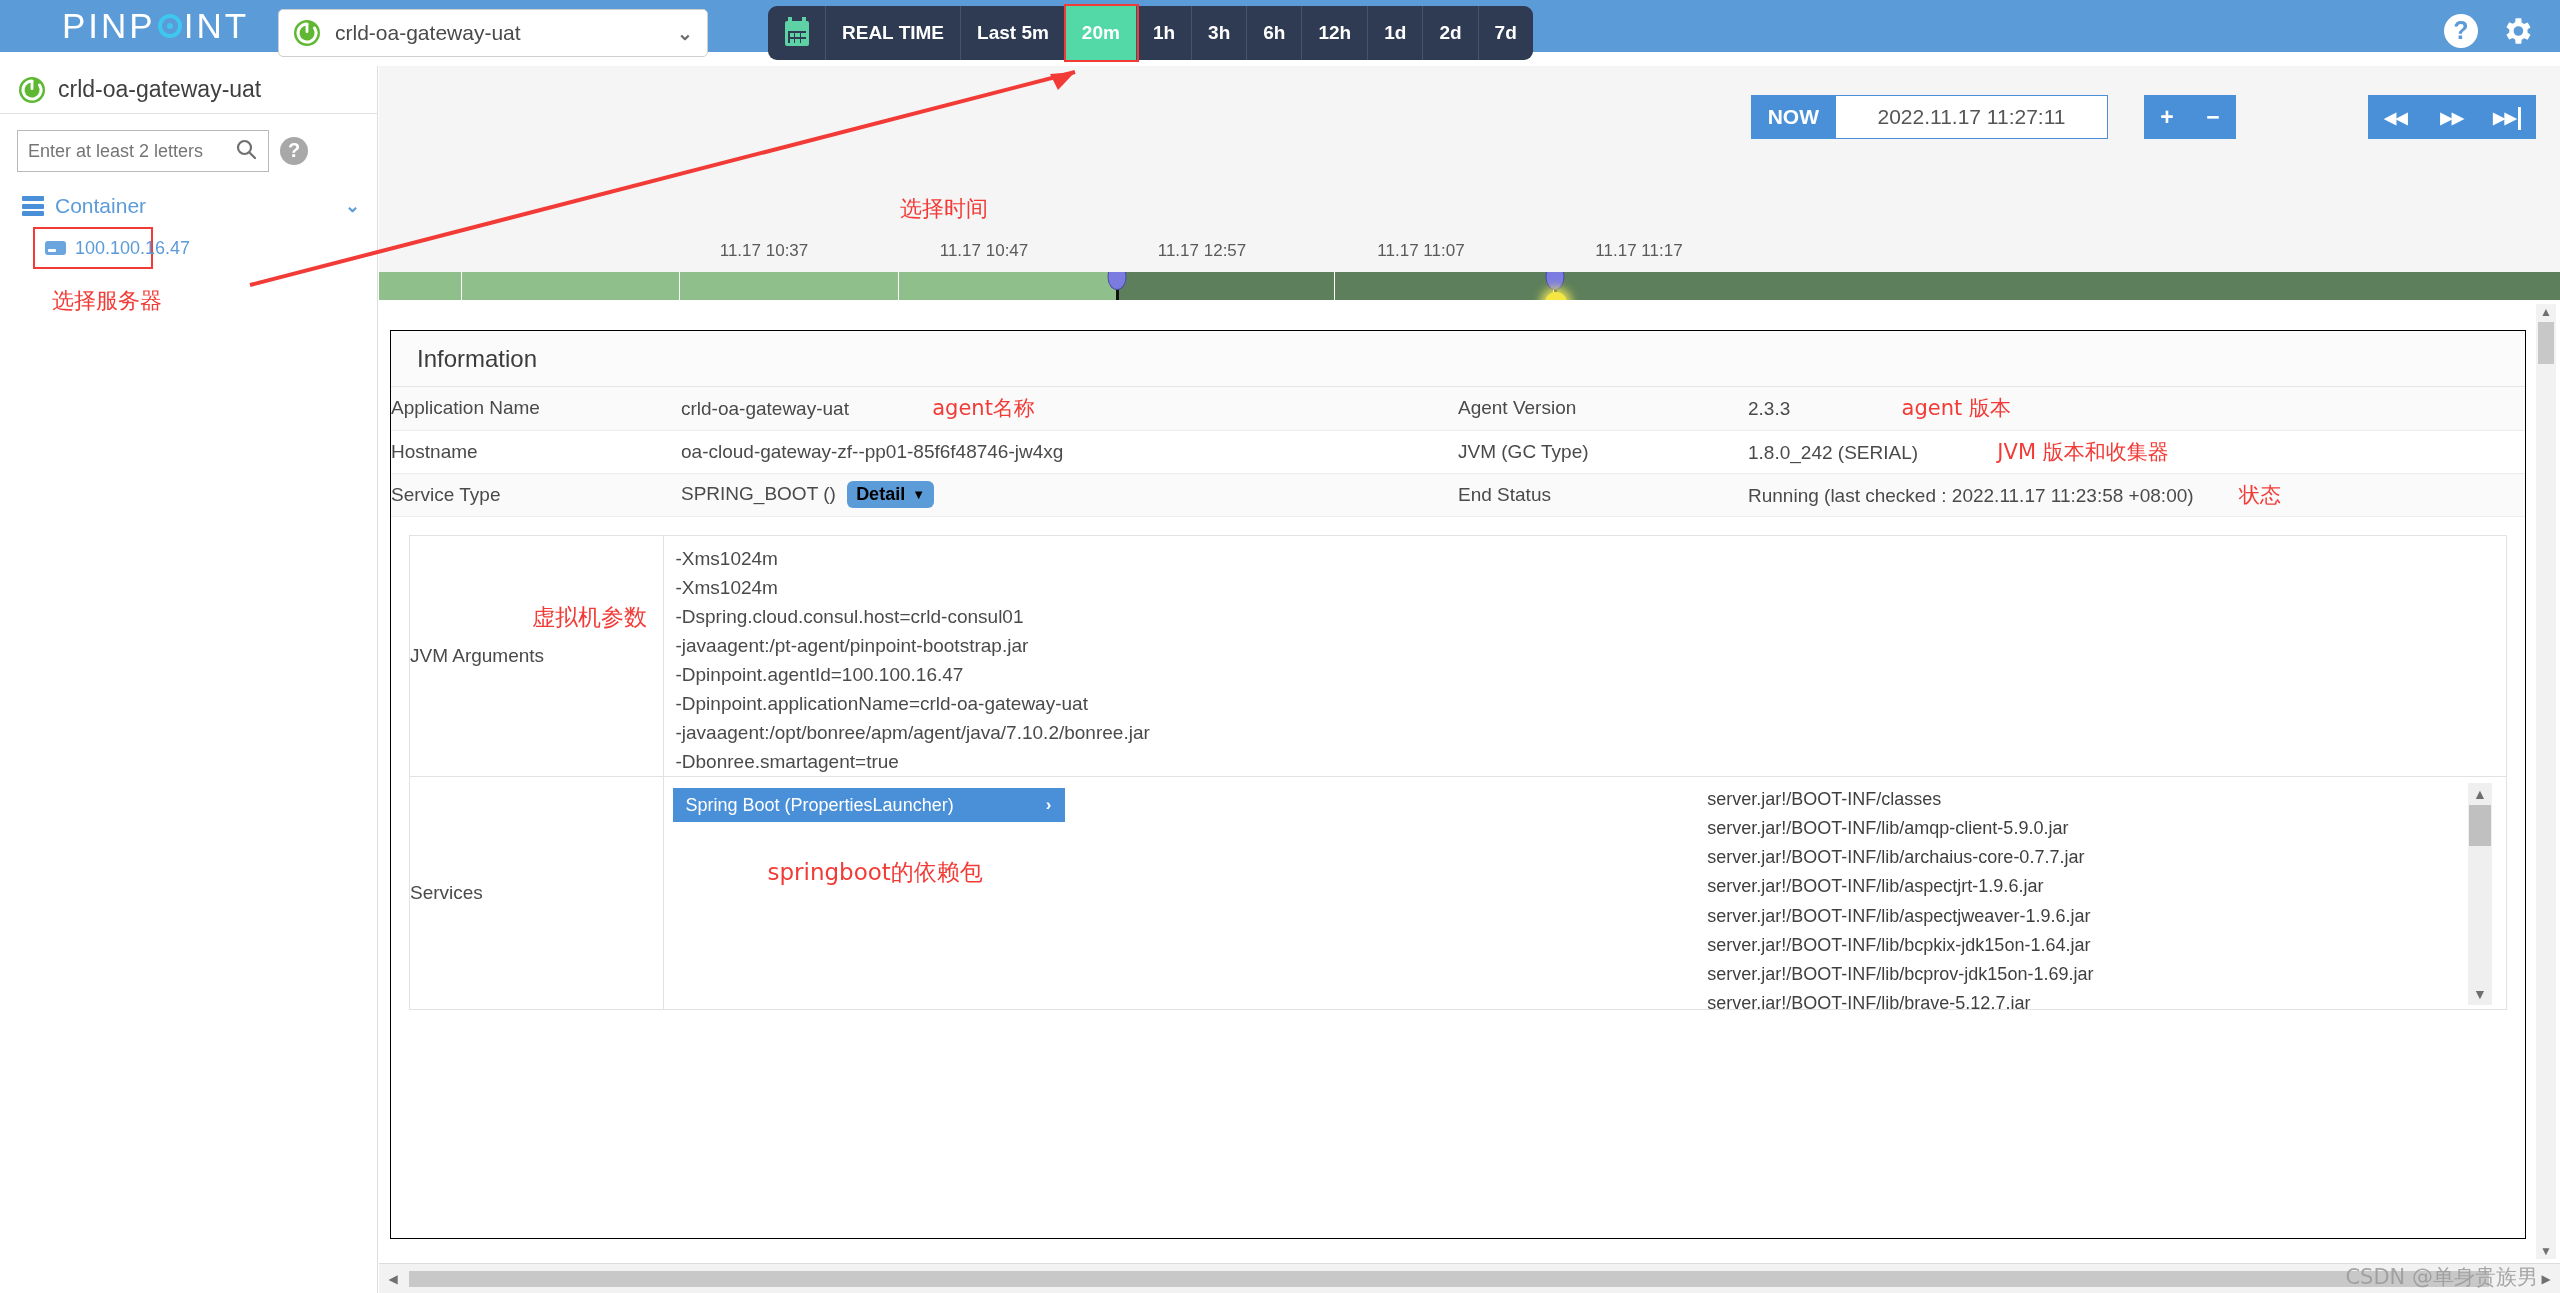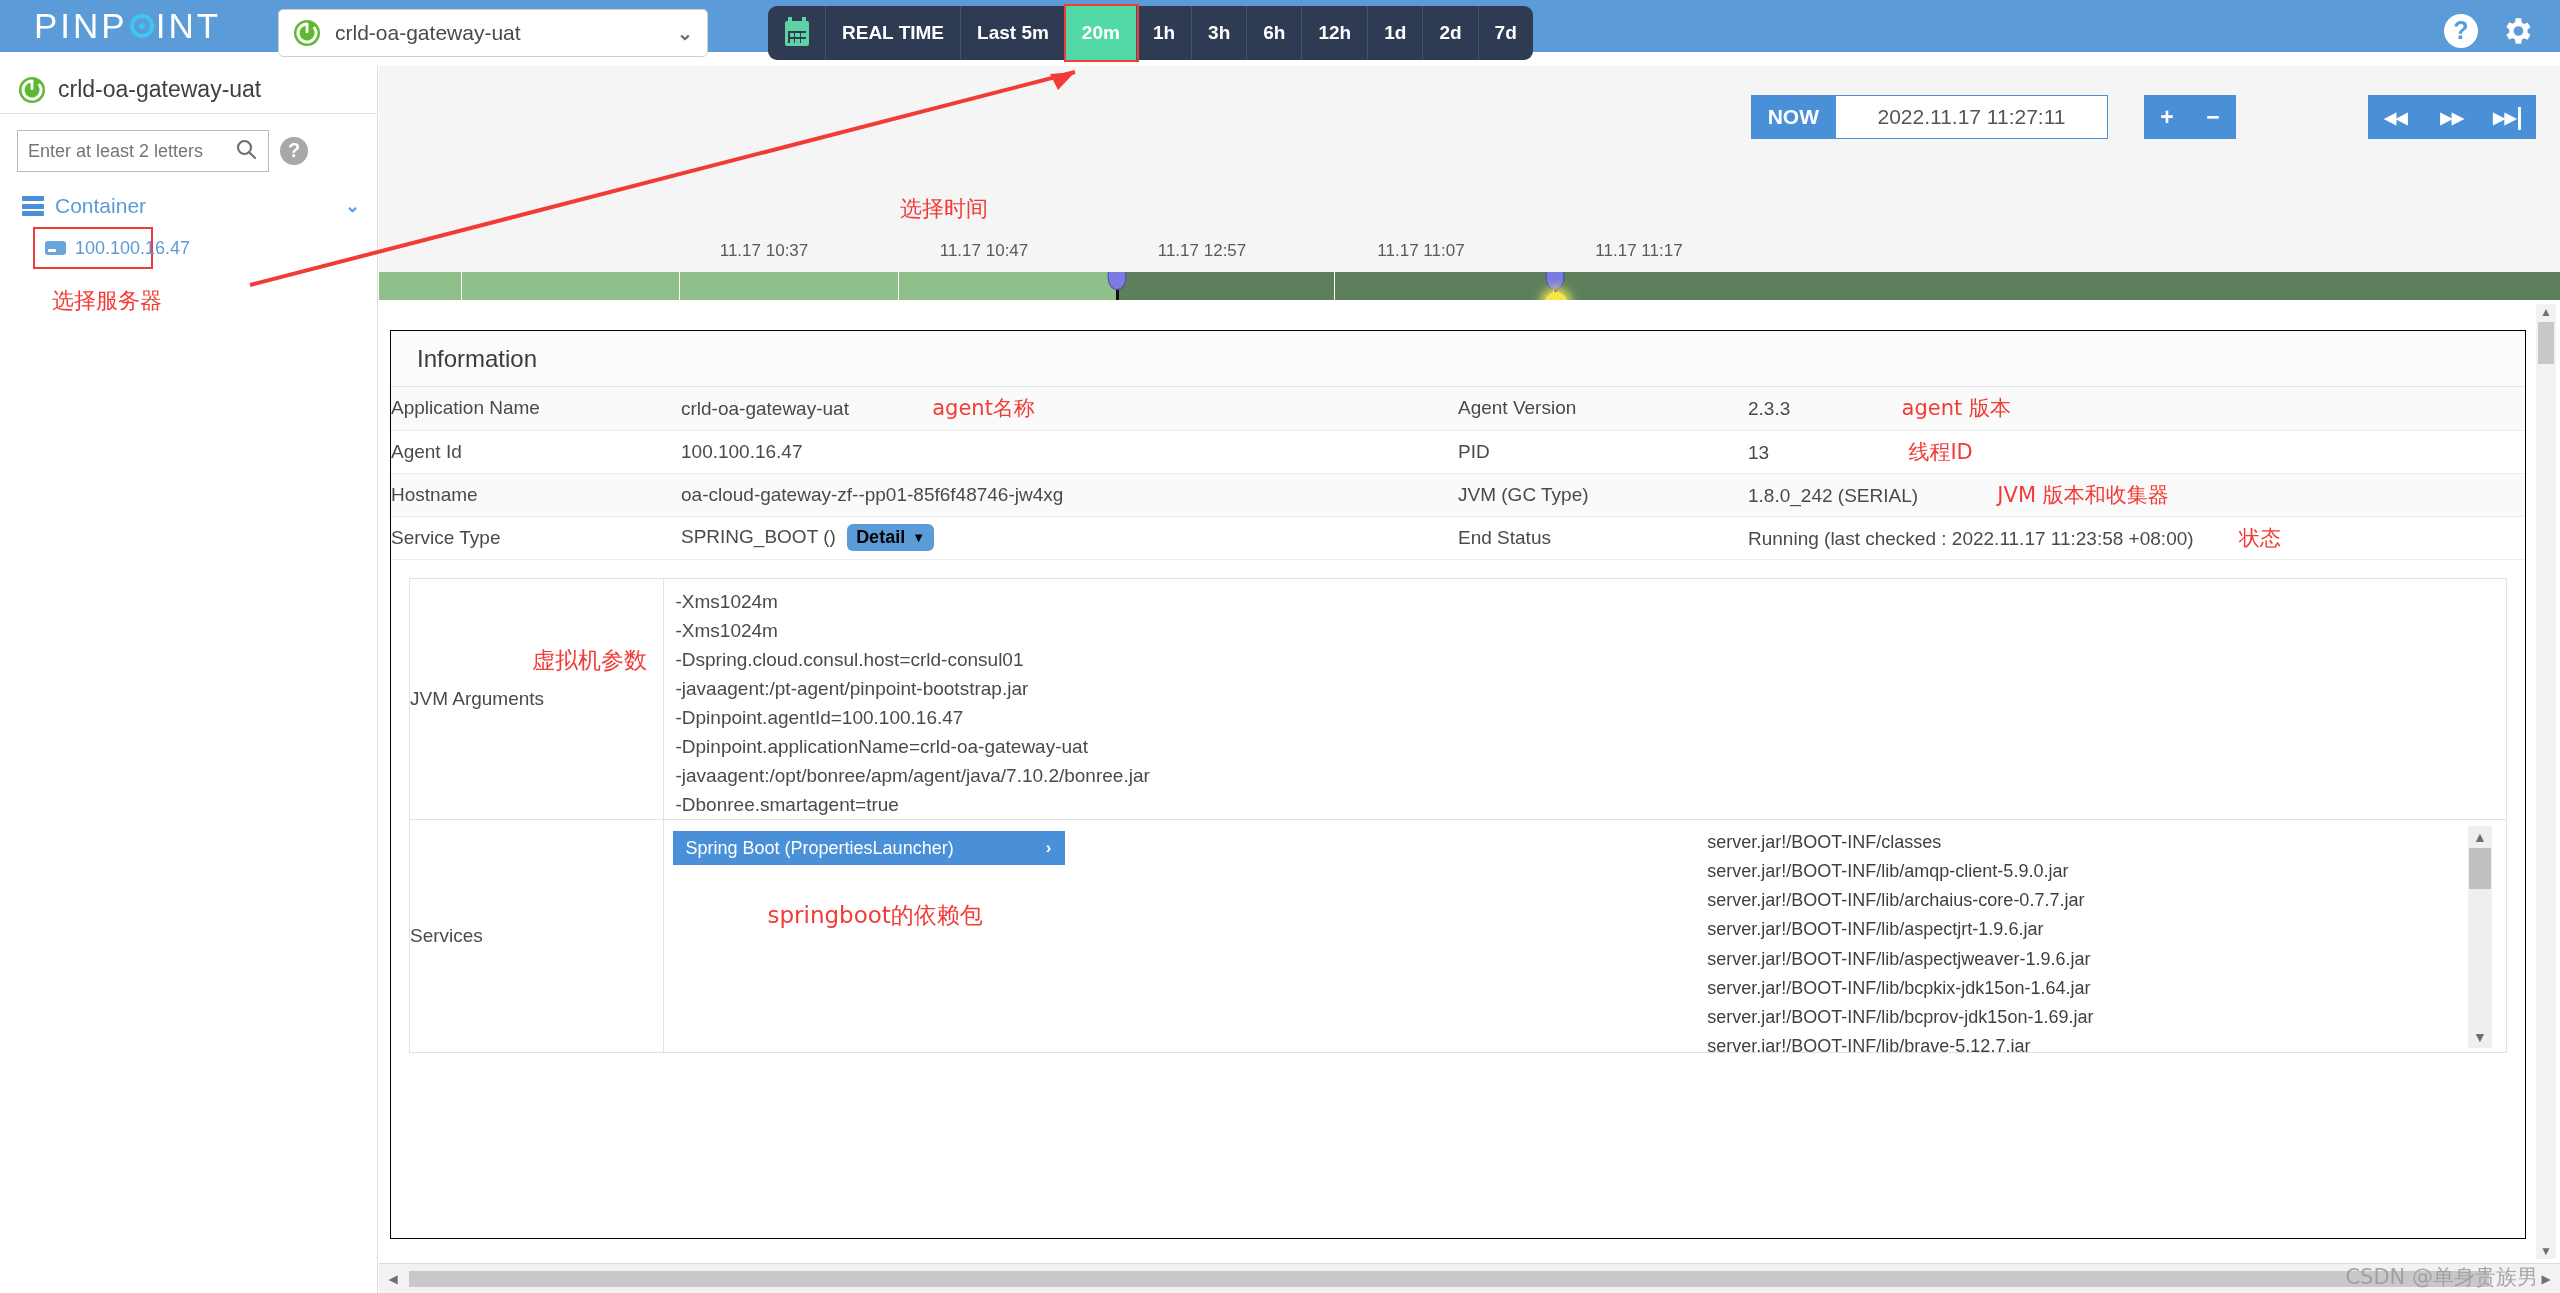--- a/index.html
+++ b/index.html
@@ -5,21 +5,21 @@
   * { box-sizing: border-box; margin: 0; padding: 0; }
   html, body {
     width: 2560px; height: 1293px;
     font-family: "Liberation Sans", sans-serif;
     background: #ffffff; overflow: hidden;
   }
 
   
   #topnav {
     position: absolute; left: 0; top: 0; width: 2560px; height: 52px;
-    background: #5b9bd8; display: flex; align-items: center;
+    background: #5b9bd8; display: flex; align-items: center; padding-left: 28px;
   }
   #logo {
     margin-left: 34px; color: #ffffff; font-size: 35px; letter-spacing: 3px;
     font-weight: 300; display: flex; align-items: center;
   }
   #logo .oring {
     display: inline-block; width: 24px; height: 24px; border-radius: 50%;
     border: 4px solid #3ec8f0; position: relative; margin: 0 2px;
   }
   #logo .oring::after {
@@ -504,29 +504,20 @@
           <tr>
         <td class="k">Application Name</td>
         <td class="v">
           <span>crld-oa-gateway-uat</span>
           <span class="annot" style="margin-left:78px">agent名称</span>
         </td>
         <td class="k2">Agent Version</td>
         <td class="v">
           <span>2.3.3</span>
           <span class="annot" style="margin-left:106px">agent 版本</span>
-        </td>
-      </tr>
-      <tr>
-        <td class="k">Agent Id</td>
-        <td class="v">100.100.16.47</td>
-        <td class="k2">PID</td>
-        <td class="v">
-          <span>13</span>
-          <span class="annot" style="margin-left:134px">线程ID</span>
         </td>
       </tr>
       <tr>
         <td class="k">Hostname</td>
         <td class="v">oa-cloud-gateway-zf--pp01-85f6f48746-jw4xg</td>
         <td class="k2">JVM (GC Type)</td>
         <td class="v">
           <span>1.8.0_242 (SERIAL)</span>
           <span class="annot" style="margin-left:74px">JVM 版本和收集器</span>
         </td>

